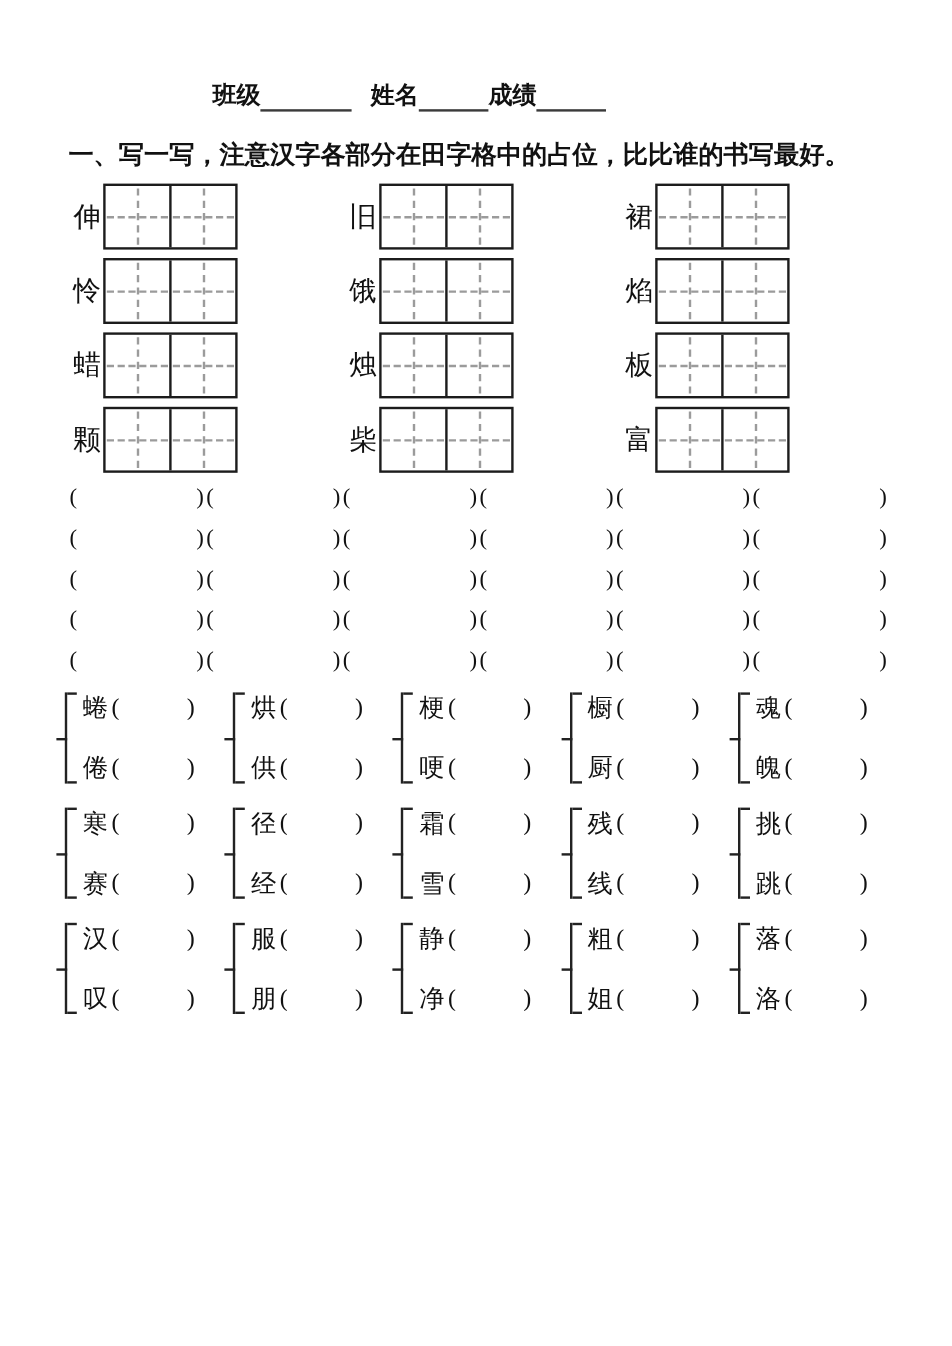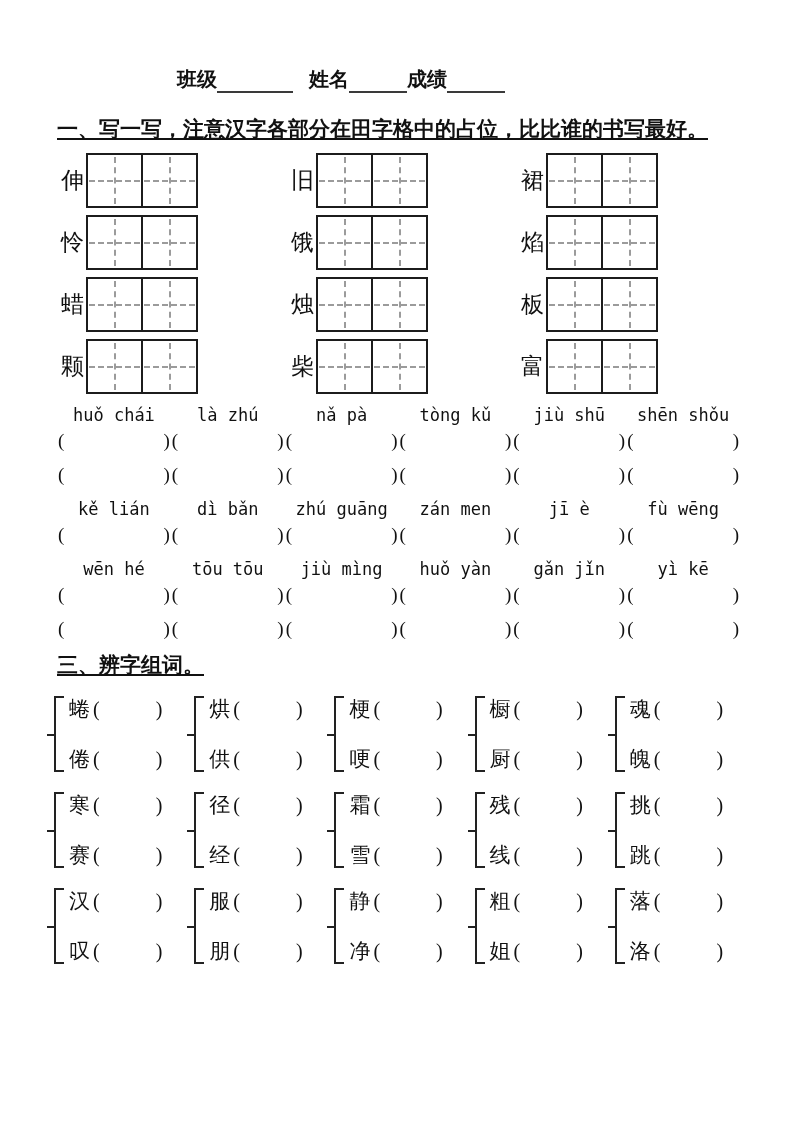--- a/index.html
+++ b/index.html
@@ -24,21 +24,21 @@
     font-family:"Liberation Sans","DejaVu Sans",sans-serif;
     display:flex; align-items:flex-end;
   }
   .blank { display:inline-block; border-bottom:2px solid #3a3a3a; height:22px; }
   .blank.b1 { width:76px; margin-right:16px; }
   .blank.b2 { width:58px; }
 
   
   .sec-heading {
     font-family:"Liberation Sans","DejaVu Sans",sans-serif;
-    font-weight:700; font-size:21px; white-space:nowrap;text-decoration:underline;
+    font-weight:700; font-size:21px; white-space:nowrap;
   }
   .sec1-heading { margin-top:22px; }
   .sec2-heading { margin-top:10px; }
   .sec3-heading { margin-top:10px; margin-bottom:12px; }
 
   
   .tz-area { margin-top:10px; }
   .tz-row { display:flex; gap:92px; padding-left:3px; margin-bottom:7px; }
   .tz-group { display:flex; align-items:center; gap:1px; }
   .tz-label { font-size:23px; width:25px; text-align:center; }
@@ -191,28 +191,20 @@
             <div class="tz-cell"></div>
             <div class="tz-cell"></div>
           </div>
         </div>
       </div>
     </div>
 
 
   <div class="py-area" id="py-area">
       <div class="py-block">
-        <div class="py-line">
-          <span class="py-word">huǒ chái</span>
-          <span class="py-word">là zhú</span>
-          <span class="py-word">nǎ  pà</span>
-          <span class="py-word">tòng kǔ</span>
-          <span class="py-word">jiù shū</span>
-          <span class="py-word">shēn shǒu</span>
-        </div>
         <div class="paren-line">
           <div class="paren-cell">
             <span>(</span>
             <span>)</span>
           </div>
           <div class="paren-cell">
             <span>(</span>
             <span>)</span>
           </div>
           <div class="paren-cell">
@@ -255,64 +247,20 @@
             <span>(</span>
             <span>)</span>
           </div>
           <div class="paren-cell">
             <span>(</span>
             <span>)</span>
           </div>
         </div>
       </div>
       <div class="py-block">
-        <div class="py-line">
-          <span class="py-word">kě  lián</span>
-          <span class="py-word">dì  bǎn</span>
-          <span class="py-word">zhú guāng</span>
-          <span class="py-word">zán men</span>
-          <span class="py-word">jī è</span>
-          <span class="py-word">fù wēng</span>
-        </div>
-        <div class="paren-line">
-          <div class="paren-cell">
-            <span>(</span>
-            <span>)</span>
-          </div>
-          <div class="paren-cell">
-            <span>(</span>
-            <span>)</span>
-          </div>
-          <div class="paren-cell">
-            <span>(</span>
-            <span>)</span>
-          </div>
-          <div class="paren-cell">
-            <span>(</span>
-            <span>)</span>
-          </div>
-          <div class="paren-cell">
-            <span>(</span>
-            <span>)</span>
-          </div>
-          <div class="paren-cell">
-            <span>(</span>
-            <span>)</span>
-          </div>
-        </div>
-      </div>
-      <div class="py-block">
-        <div class="py-line">
-          <span class="py-word">wēn  hé</span>
-          <span class="py-word">tōu tōu</span>
-          <span class="py-word">jiù mìng</span>
-          <span class="py-word">huǒ yàn</span>
-          <span class="py-word">gǎn jǐn</span>
-          <span class="py-word">yì  kē</span>
-        </div>
         <div class="paren-line">
           <div class="paren-cell">
             <span>(</span>
             <span>)</span>
           </div>
           <div class="paren-cell">
             <span>(</span>
             <span>)</span>
           </div>
           <div class="paren-cell">
@@ -354,23 +302,50 @@
           <div class="paren-cell">
             <span>(</span>
             <span>)</span>
           </div>
           <div class="paren-cell">
             <span>(</span>
             <span>)</span>
           </div>
         </div>
       </div>
+      <div class="py-block">
+        <div class="paren-line">
+          <div class="paren-cell">
+            <span>(</span>
+            <span>)</span>
+          </div>
+          <div class="paren-cell">
+            <span>(</span>
+            <span>)</span>
+          </div>
+          <div class="paren-cell">
+            <span>(</span>
+            <span>)</span>
+          </div>
+          <div class="paren-cell">
+            <span>(</span>
+            <span>)</span>
+          </div>
+          <div class="paren-cell">
+            <span>(</span>
+            <span>)</span>
+          </div>
+          <div class="paren-cell">
+            <span>(</span>
+            <span>)</span>
+          </div>
+        </div>
+      </div>
     </div>
 
-  <div class="sec-heading sec3-heading">三、辨字组词。</div>
 
   <div class="bz-area" id="bz-area">
       <div class="bz-row">
         <div class="bz-group">
           <div class="brace">
             <span class="brace-tick"></span>
           </div>
           <div class="bz-col">
             <div class="bz-entry">
               <span class="bz-char">蜷</span>

